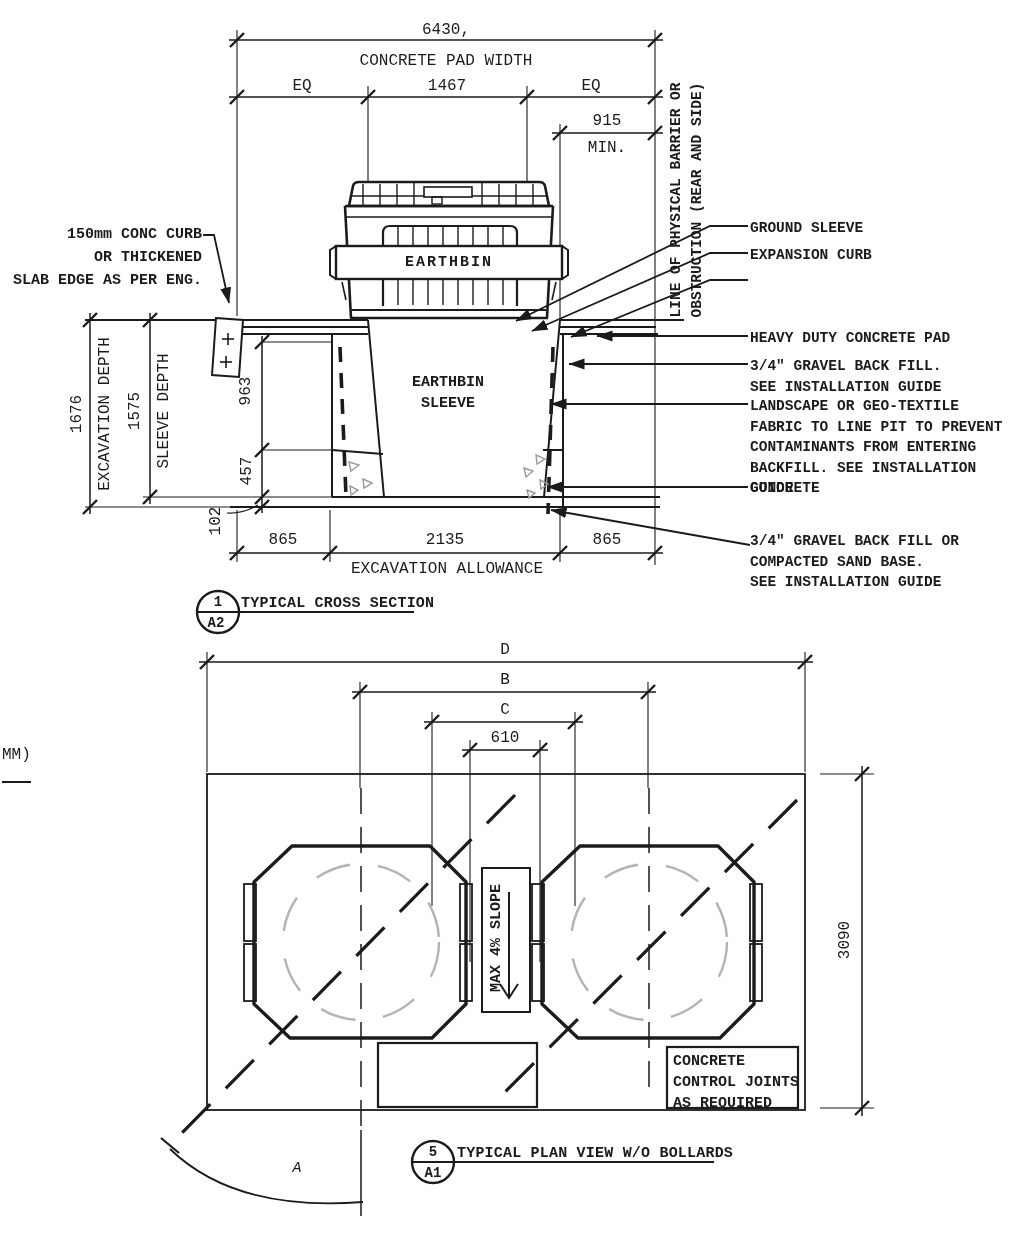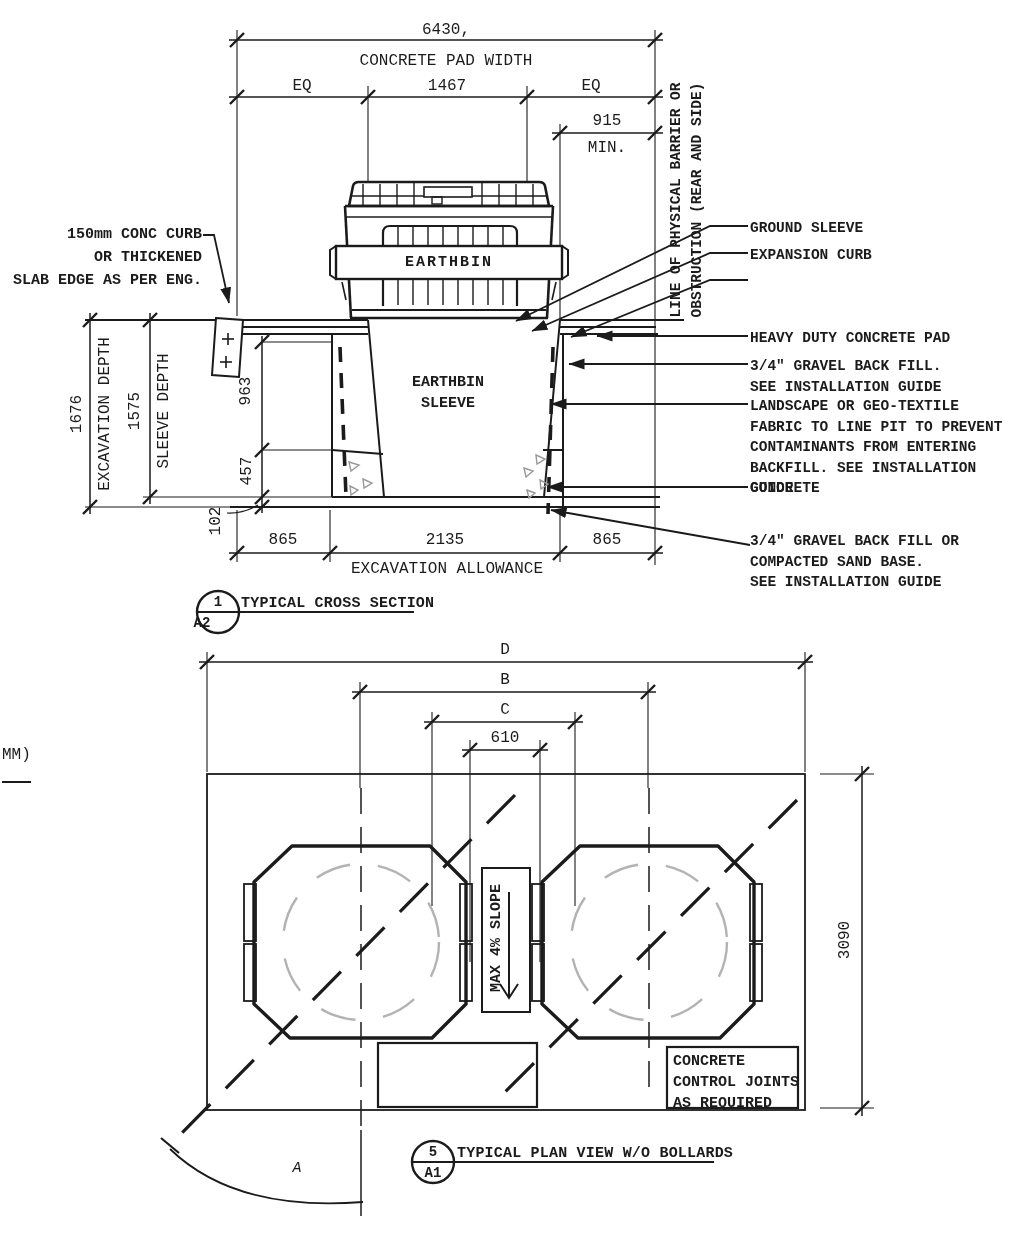--- a/index.html
+++ b/index.html
@@ -306,21 +306,21 @@
 <div class="txt callout" style="left:750px;top:531px;">3/4" GRAVEL BACK FILL OR
 COMPACTED SAND BASE.
 SEE INSTALLATION GUIDE</div>
 
 <div class="txt dim ctr" style="left:283px;top:531px;">865</div>
 <div class="txt dim ctr" style="left:445px;top:531px;">2135</div>
 <div class="txt dim ctr" style="left:607px;top:531px;">865</div>
 <div class="txt dim ctr" style="left:447px;top:560px;">EXCAVATION ALLOWANCE</div>
 
 <div class="txt small ctr" style="left:218px;top:594px;">1</div>
-<div class="txt small ctr" style="left:202px;top:615px;">A2</div>
+<div class="txt small ctr" style="left:216px;top:615px;">A2</div>
 <div class="txt title" style="left:241px;top:595px;">TYPICAL CROSS SECTION</div>
 
 <div class="txt dim ctr" style="left:505px;top:641px;">D</div>
 <div class="txt dim ctr" style="left:505px;top:671px;">B</div>
 <div class="txt dim ctr" style="left:505px;top:701px;">C</div>
 <div class="txt dim ctr" style="left:505px;top:729px;">610</div>
 <div class="txt dim rot" style="left:845px;top:940px;">3090</div>
 
 <div class="txt dim underln" style="left:2px;top:746px;">MM)</div>
 

